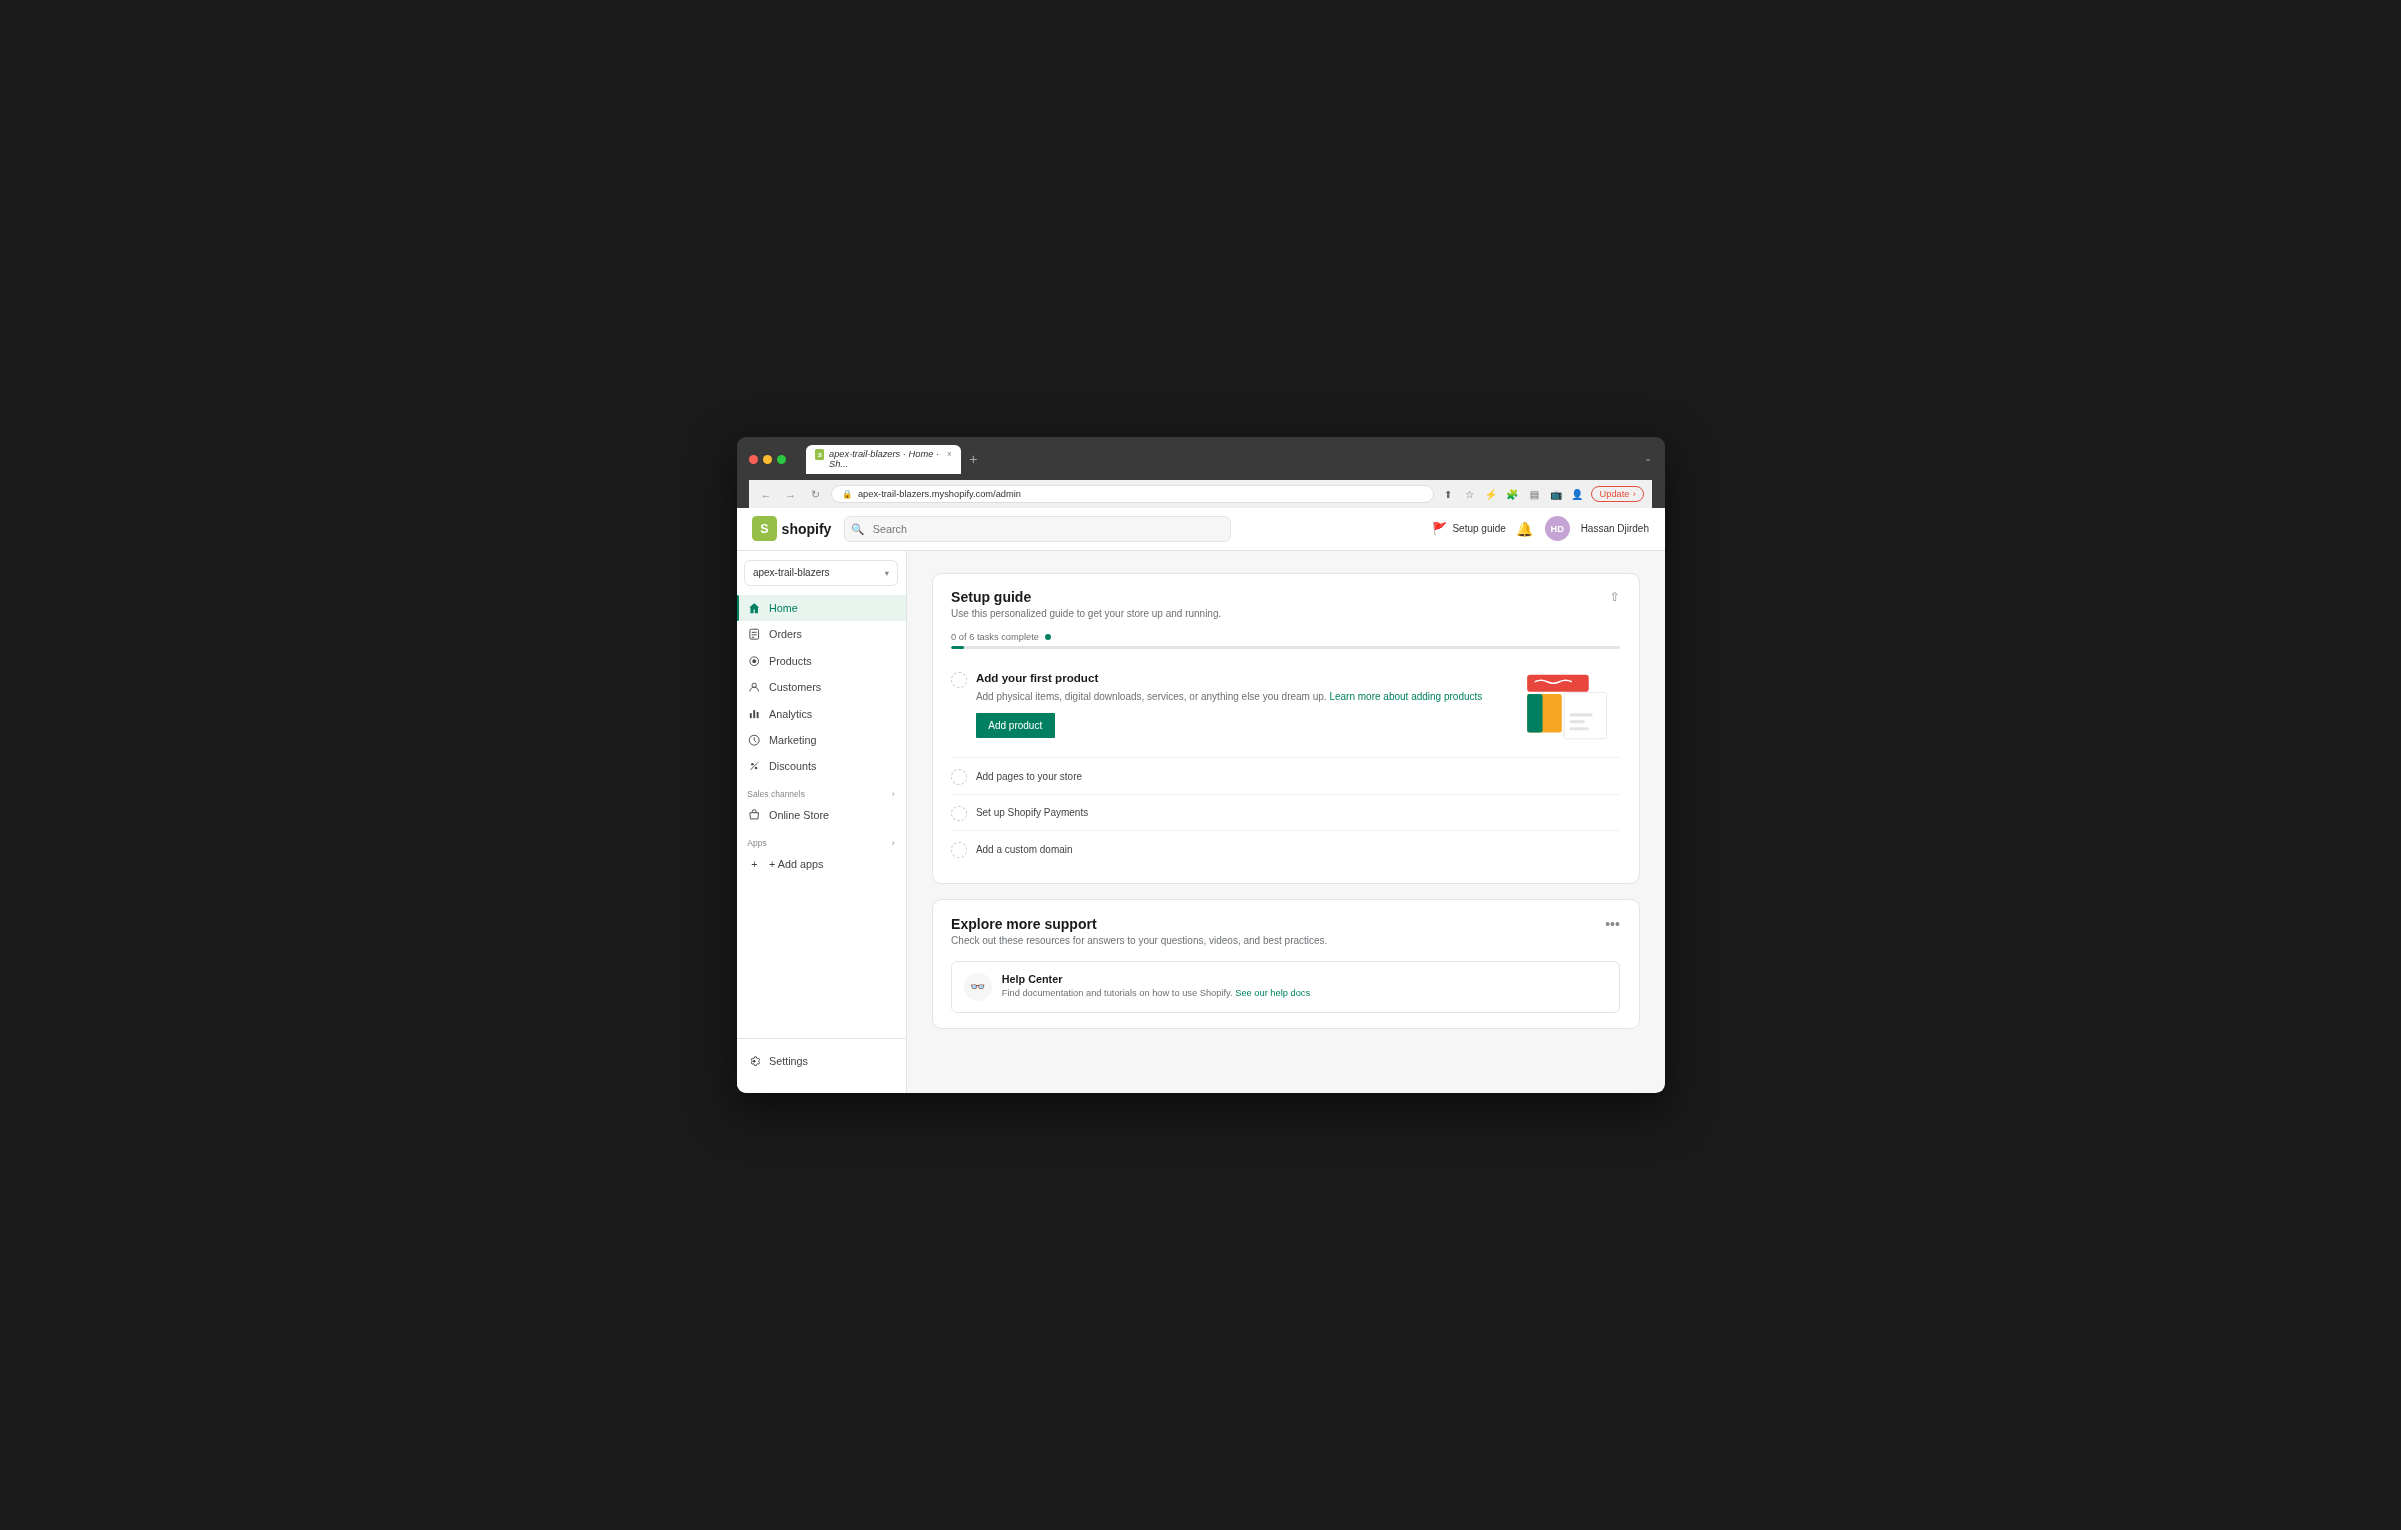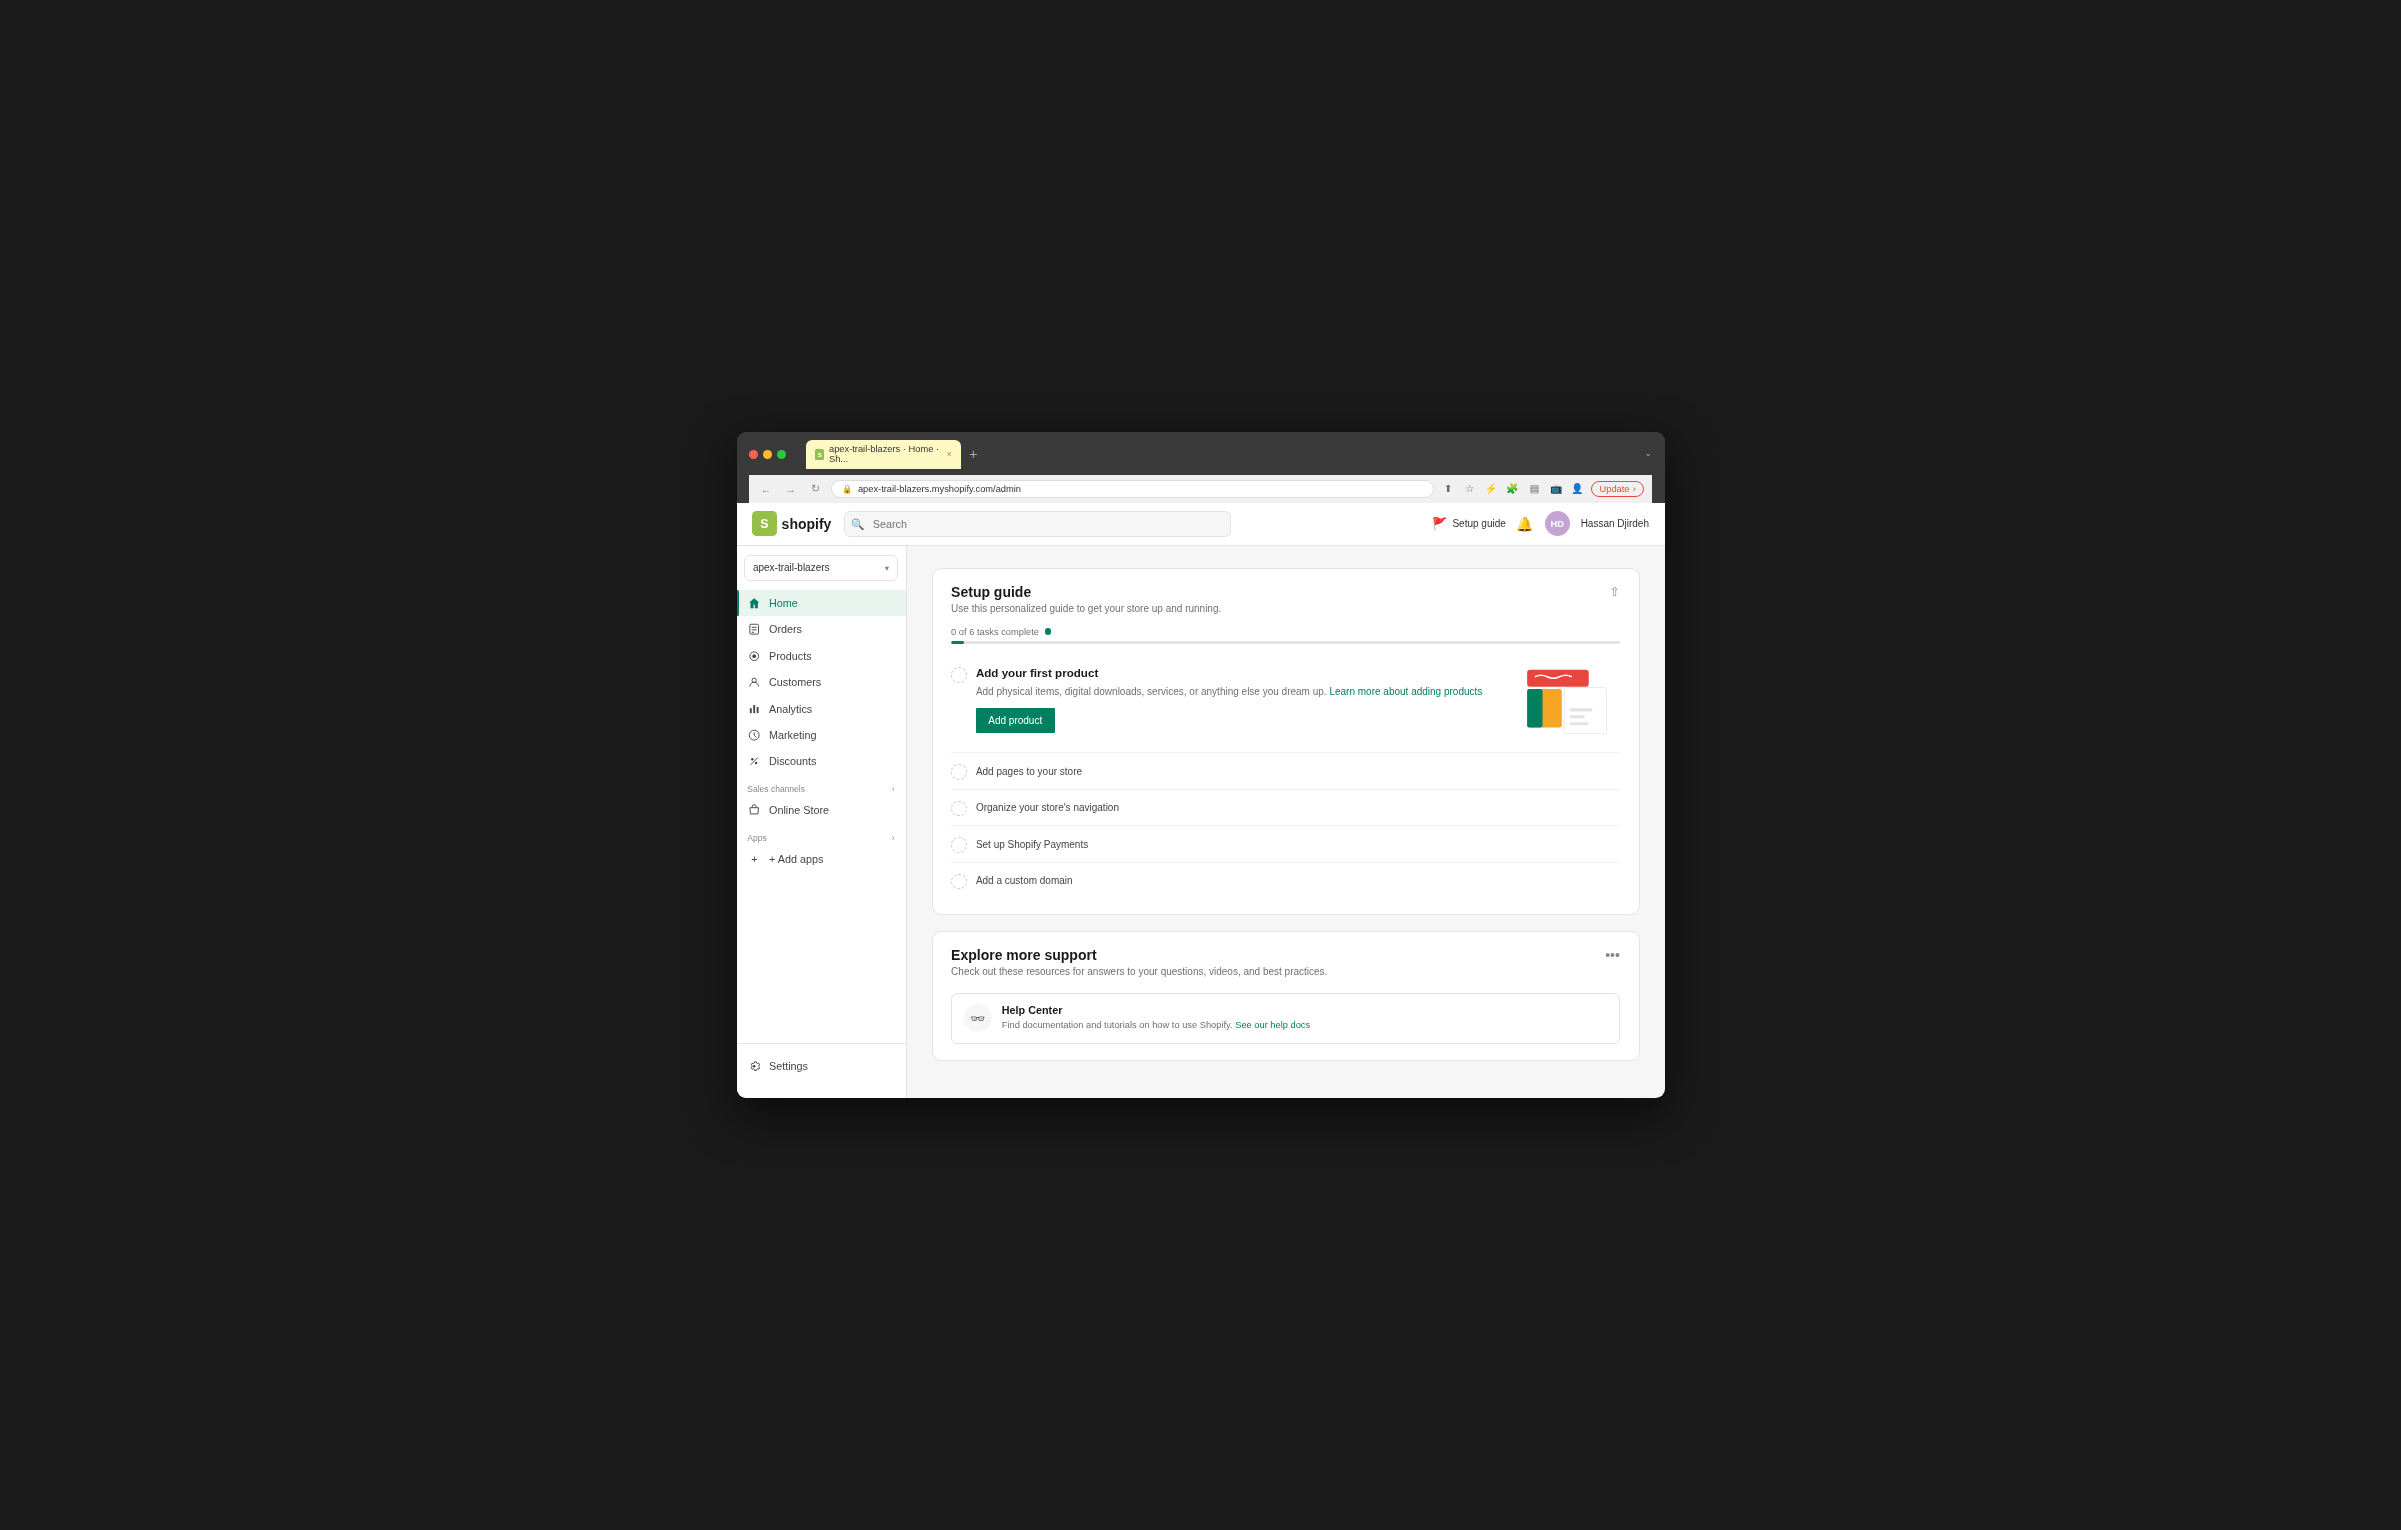--- a/index.html
+++ b/index.html
@@ -52,28 +52,29 @@
     .tab-bar {
       display: flex;
       align-items: center;
       gap: 3.1px;
       margin-left: 12.4px;
       flex: 1;
     }
 
     .browser-tab {
       display: flex;
-      align-items: center;
+      align-items: flex-start;
       gap: 4.6px;
-      background: #fef9c3;
+      background: #ffffff;
       border-radius: 6.2px 6.2px 0 0;
       padding: 4.6px 9.3px;
       font-size: 9.3px;
       color: #333;
       max-width: 155px;
+      font-style: italic;
     }
 
     .tab-favicon {
       width: 10.8px;
       height: 10.8px;
       background: #96bf48;
       border-radius: 1.5px;
       display: inline-flex;
       align-items: center;
       justify-content: center;
@@ -834,24 +835,20 @@
                 </svg>
               </div>
             </div>
 
 
             <div class="task-item">
               <div class="task-checkbox"></div>
               <span class="task-label">Add pages to your store</span>
             </div>
 
-            <div class="task-item">
-              <div class="task-checkbox"></div>
-              <span class="task-label">Organize your store's navigation</span>
-            </div>
 
             <div class="task-item">
               <div class="task-checkbox"></div>
               <span class="task-label">Set up Shopify Payments</span>
             </div>
 
             <div class="task-item">
               <div class="task-checkbox"></div>
               <span class="task-label">Add a custom domain</span>
             </div>

